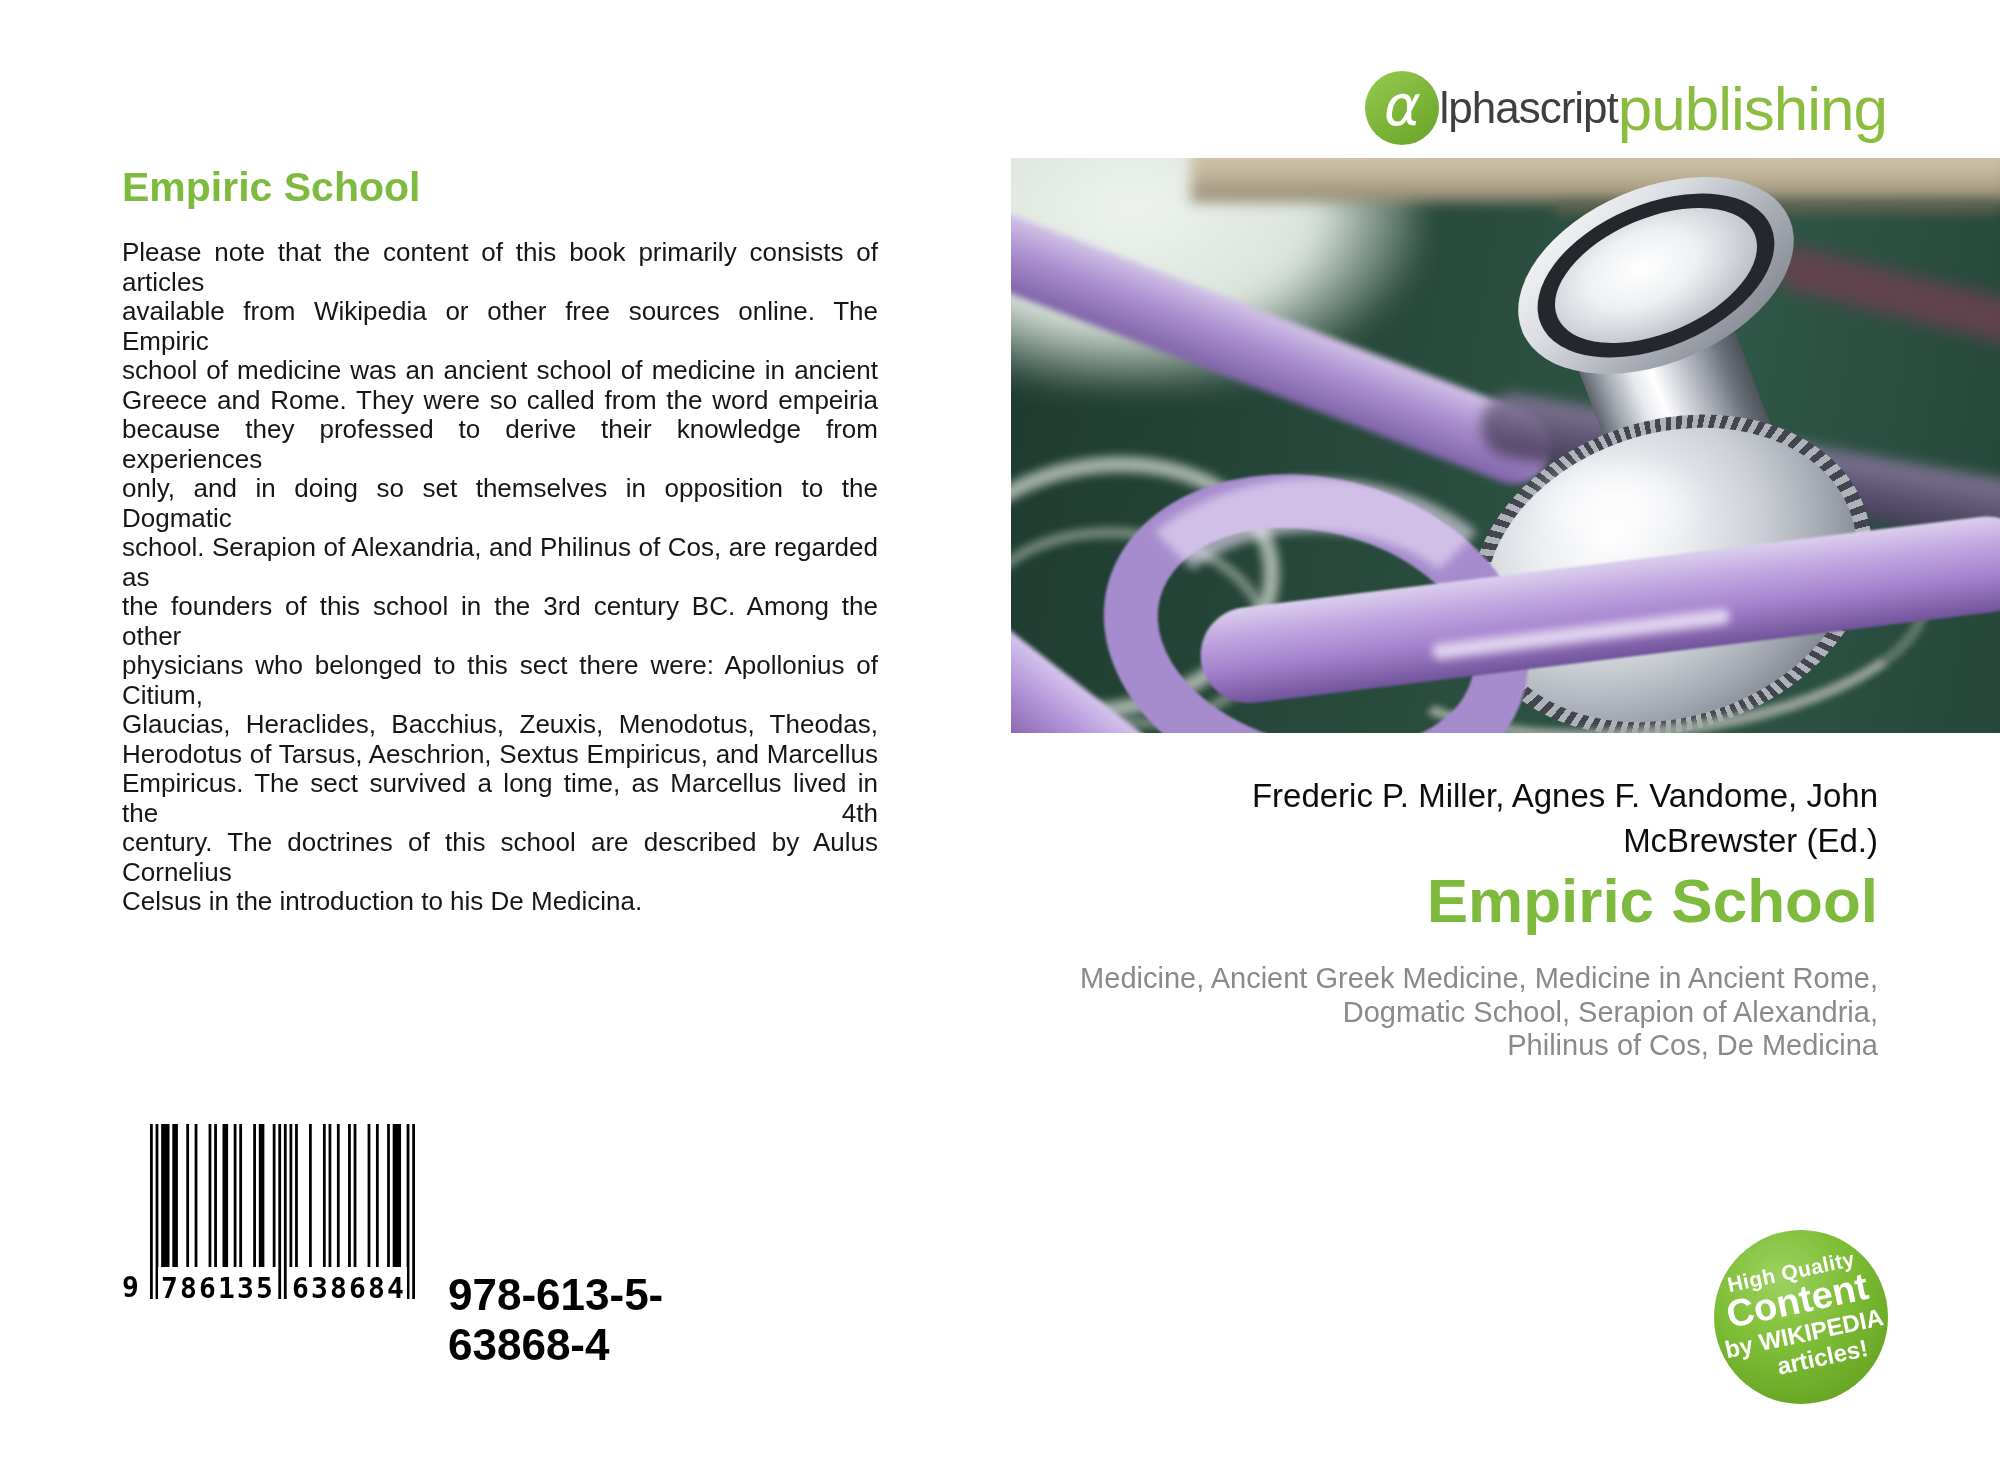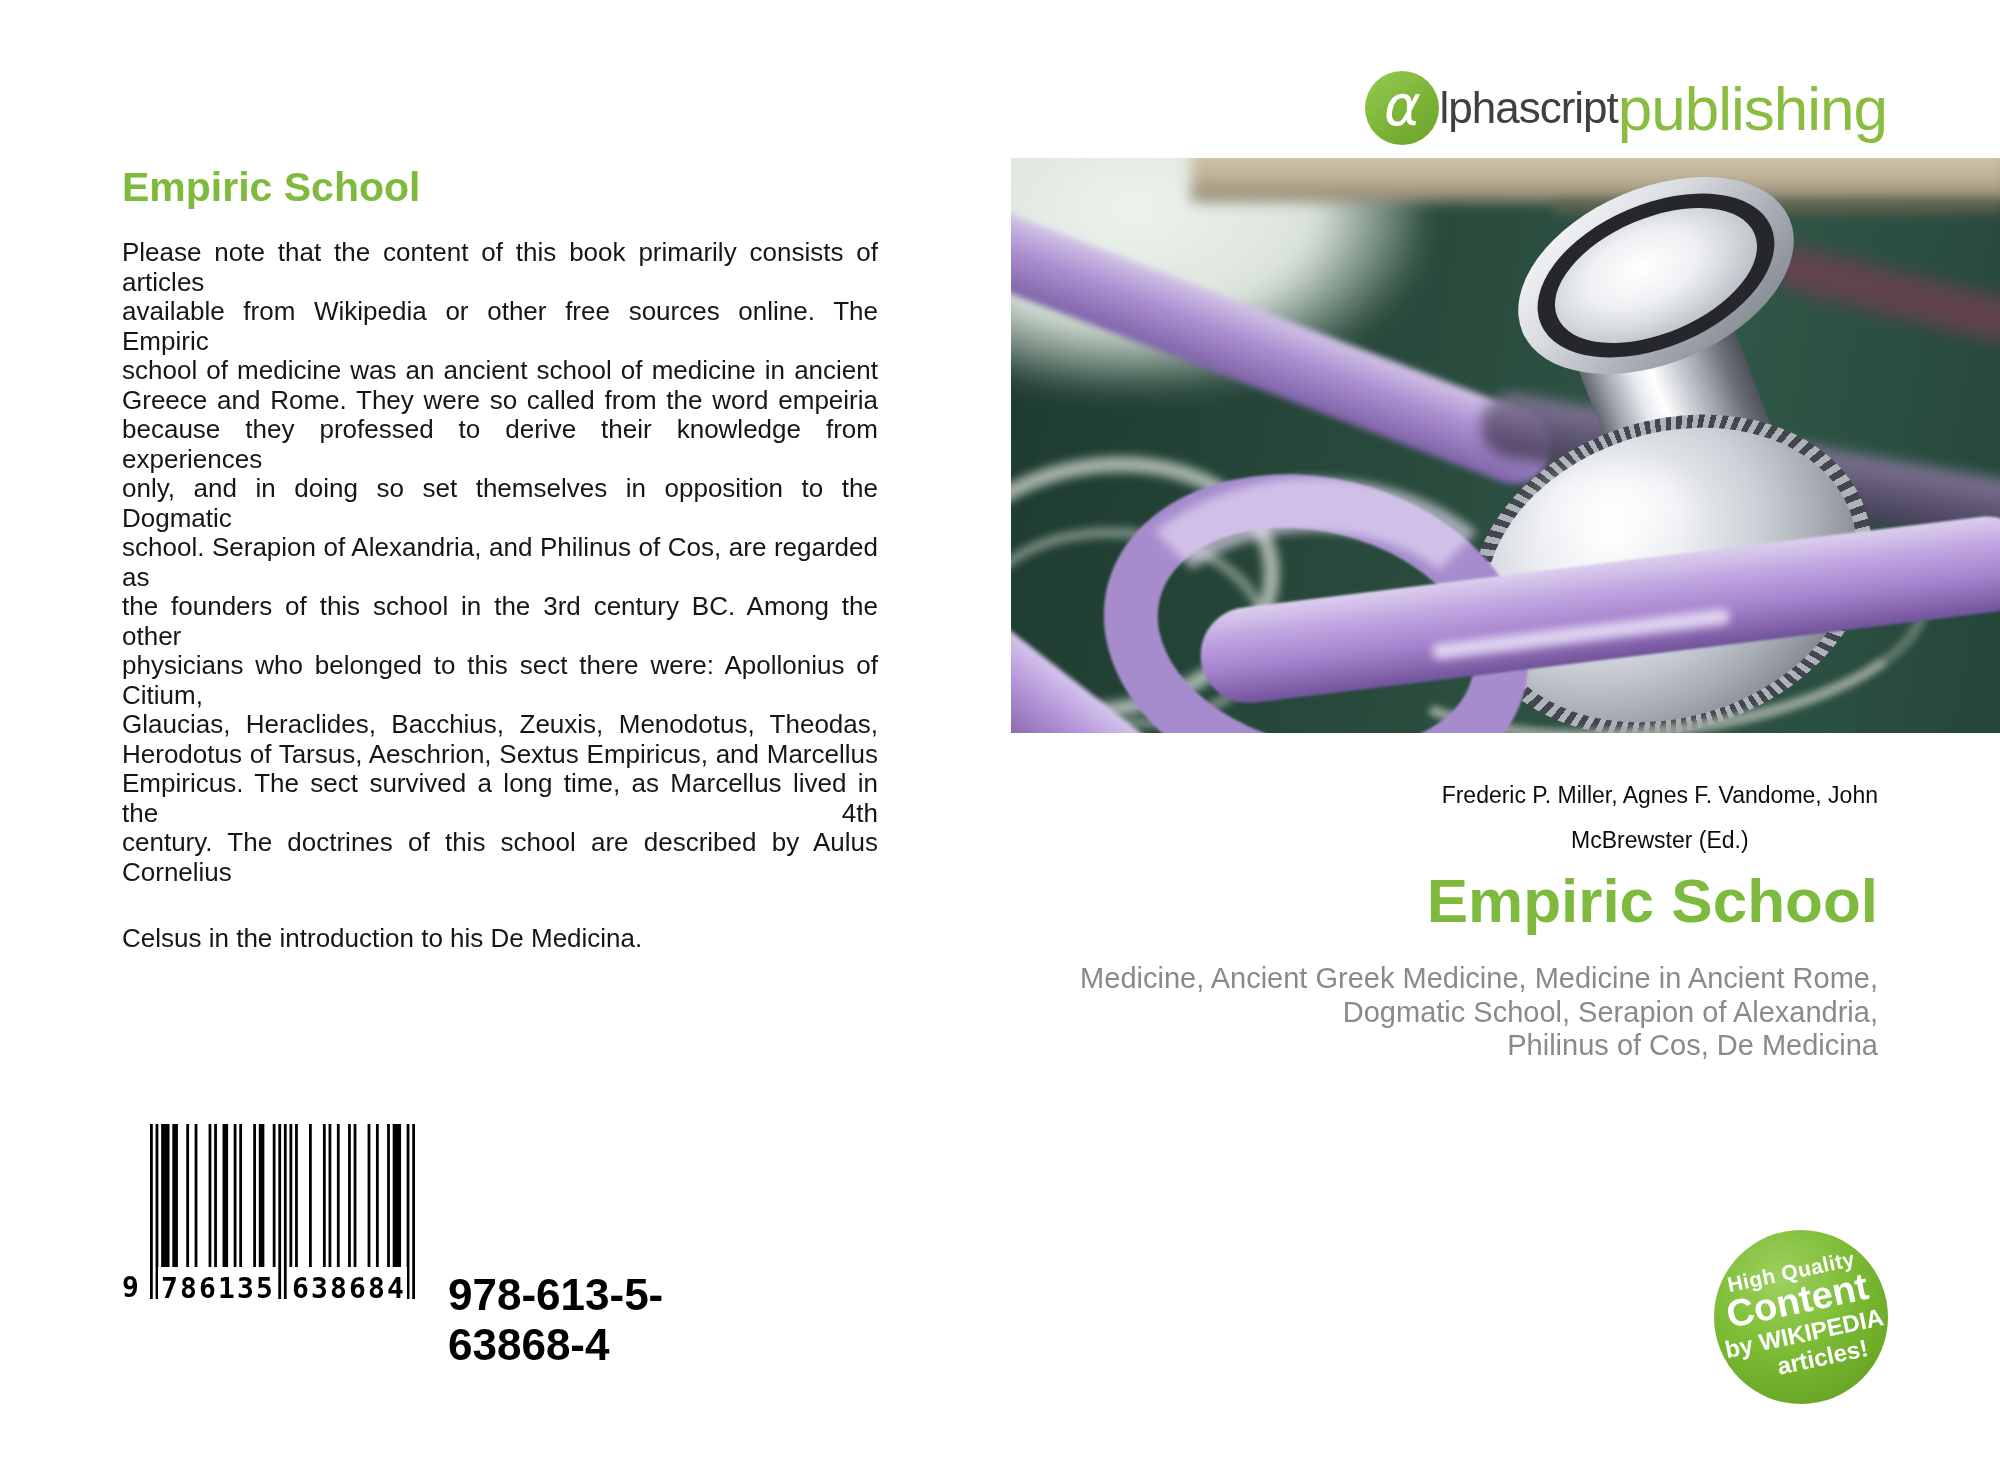--- a/index.html
+++ b/index.html
@@ -9,21 +9,21 @@
   *{margin:0;padding:0;box-sizing:border-box;}
   html,body{width:2000px;height:1465px;background:#ffffff;overflow:hidden;
     font-family:"Liberation Sans",sans-serif;}
   .abs{position:absolute;}
 
   
   #back-heading{left:122px;top:164px;font-size:41px;font-weight:bold;color:var(--green);}
   #back-body{left:122px;top:238px;width:756px;color:var(--ink);
     font-size:26px;line-height:29.5px;}
   #back-body .jline{text-align:justify;text-align-last:justify;}
-  #back-body .jline:last-child{text-align-last:left;margin-top:37px;}
+  #back-body .jline:last-child{text-align-last:left;}
 
   
   #barcode{left:122px;top:1124px;width:600px;height:190px;}
   #barcode svg{position:absolute;left:28px;top:0;width:265px;height:175px;}
   .digit-box{position:absolute;top:143px;height:40px;background:#fff;display:flex;
     align-items:flex-end;justify-content:space-between;padding:0 3px 2px 3px;
     font-family:"DejaVu Sans Mono",monospace;font-weight:bold;font-size:28px;color:#000;}
   #dbox1{left:36px;width:118px;}
   #dbox2{left:167px;width:118px;}
   #bc-first{position:absolute;left:0;top:147px;font-family:"DejaVu Sans Mono",monospace;
@@ -87,22 +87,22 @@
   .ph-tube-c{left:-70px;top:430px;width:360px;height:86px;border-radius:44px;
     background:linear-gradient(180deg,#d6c6ee 0%,#b394d8 45%,#8765ab 100%);
     transform:rotate(38deg);transform-origin:left center;filter:blur(2px);}
   .ph-tube-main{left:190px;top:455px;width:840px;height:96px;border-radius:48px;
     background:linear-gradient(180deg,#dccfee 0%,#c0a5e0 30%,#a784cf 60%,#8766ae 85%,#6f539a 100%);
     transform:rotate(-7deg);transform-origin:left center;filter:blur(1px);}
   .ph-tube-hi{left:420px;top:468px;width:300px;height:16px;border-radius:8px;background:#f1e9fb;
     transform:rotate(-7deg);filter:blur(4px);opacity:.8;}
 
   
-  #authors{right:122px;top:773px;text-align:center;color:#0d0d0d;
-    font-size:23px;line-height:45px;font-weight:500;}
+  #authors{right:122px;top:773px;text-align:right;color:#0d0d0d;
+    font-size:33px;line-height:45px;font-weight:500;}
   #front-title{right:122px;top:864px;text-align:right;color:var(--green);
     font-size:62px;font-weight:bold;line-height:1.2;}
   #front-subtitle{right:122px;top:962px;text-align:right;color:var(--sub-gray);
     font-size:29px;line-height:33.5px;}
 
   
   #badge{left:1714px;top:1230px;width:174px;height:174px;border-radius:50%;
     background:radial-gradient(circle at 38% 28%,#9ed162 0%,#7fbe37 40%,#6aa826 75%,#61991f 100%);
     display:flex;align-items:center;justify-content:center;}
   #badge .rot{transform:rotate(-12deg);text-align:center;color:#fff;font-weight:bold;}

